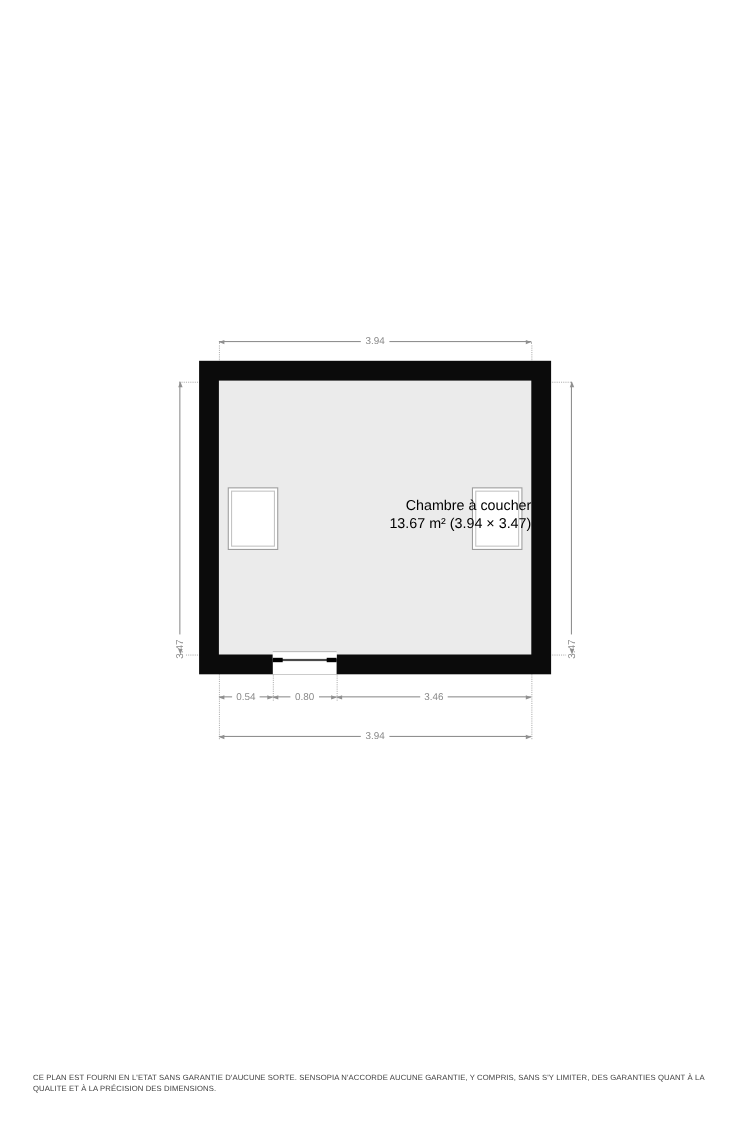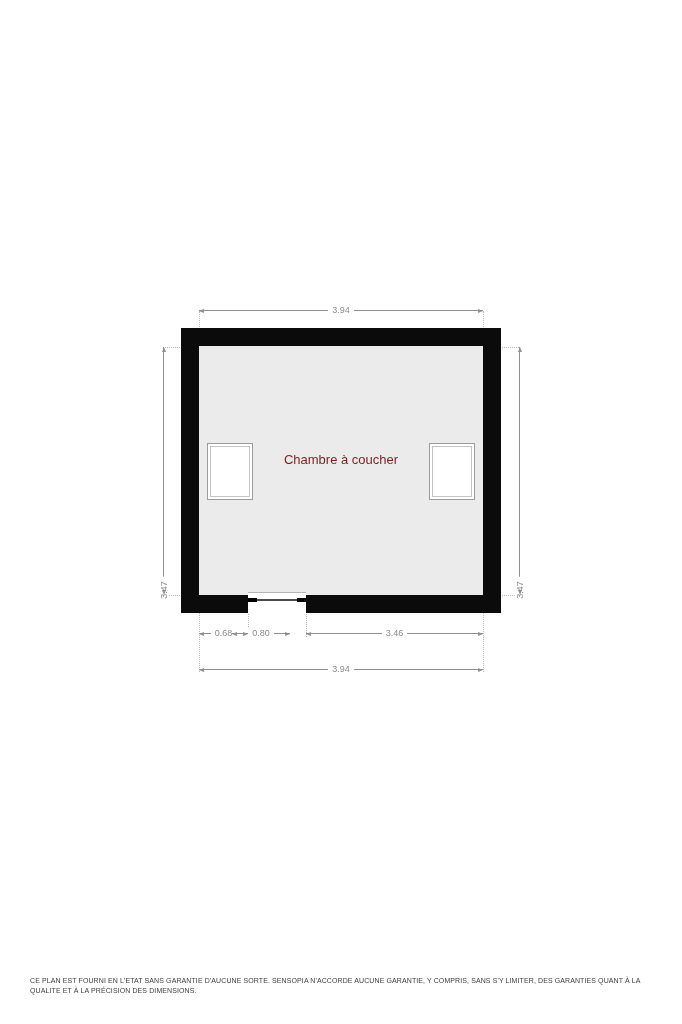--- a/index.html
+++ b/index.html
@@ -25,21 +25,21 @@
   .sash{position:absolute;left:67px;top:271px;width:58px;height:2px;background:#4a4a4a;}
   .sash-cap{position:absolute;top:270px;width:9px;height:4px;background:#000;}
   .sash-cap.l{left:67px;} .sash-cap.r{left:116px;}
 
   
   .roofwin{position:absolute;top:115px;width:46px;height:57px;background:#fff;border:1px solid #9c9c9c;}
   .roofwin.left{left:26px;} .roofwin.right{left:248px;}
   .roofwin .inner{position:absolute;left:2px;top:2px;right:2px;bottom:2px;border:1px solid #c4c4c4;background:#fff;}
 
   
-  .room-label{position:absolute;left:199px;top:452px;width:284px;text-align:center;color:#7f1d1d;}
+  .room-label{position:absolute;left:199px;top:452px;width:284px;text-align:right;color:#000000;}
   .room-label .name{font-size:13px;line-height:16px;}
   .room-label .area{font-size:13px;line-height:16px;}
 
   
   .dim-h,.dim-v{position:absolute;display:flex;align-items:flex-end;justify-content:center;}
   .dim-h{height:9px;}
   .dim-v{width:9px;}
   .dim-h .line{position:absolute;left:0;right:0;top:4px;height:1px;background:var(--dim);}
   .dim-v .line{position:absolute;top:0;bottom:0;left:4px;width:1px;background:var(--dim);}
   .dim-h::before{content:"";position:absolute;left:0;top:50%;transform:translateY(-50%);
@@ -50,21 +50,21 @@
     border-left:2.5px solid transparent;border-right:2.5px solid transparent;border-bottom:5px solid var(--dim);}
   .dim-v::after{content:"";position:absolute;bottom:0;left:50%;transform:translateX(-50%);
     border-left:2.5px solid transparent;border-right:2.5px solid transparent;border-top:5px solid var(--dim);}
   .dim-lbl{position:relative;background:#fff;padding:0 4px;font-size:9px;line-height:10px;color:var(--dimtext);white-space:nowrap;}
   .dim-v .dim-lbl{transform:rotate(-90deg);}
 
   #dim-top{left:199px;top:306px;width:284px;}
   #dim-left{left:159px;top:347px;height:248px;}
   #dim-right{left:515px;top:347px;height:248px;}
   #dim-b1{left:199px;top:629px;width:49px;}
-  #dim-b2{left:232px;top:629px;width:58px;}
+  #dim-b2{left:248px;top:629px;width:58px;}
   #dim-b3{left:306px;top:629px;width:177px;}
   #dim-b-total{left:199px;top:665px;width:284px;}
 
   
   .ext-v{position:absolute;width:0;border-left:1px dotted var(--ext);}
   .ext-h{position:absolute;height:0;border-top:1px dotted var(--ext);}
 
   
   .footer{position:absolute;left:30px;top:976px;width:640px;font-size:7px;line-height:10px;color:#3d3d3d;letter-spacing:0.1px;}
 </style>
@@ -97,40 +97,41 @@
     <div class="roofwin left">
         <div class="inner"></div>
       </div>
     <div class="roofwin right">
         <div class="inner"></div>
       </div>
   </div>
 
   <div class="room-label">
     <div class="name">Chambre à coucher</div>
+    <div class="area">13.67 m² (3.94 × 3.47)</div>
   </div>
 
   <div class="dim-h" id="dim-top">
     <div class="line"></div>
     <span class="dim-lbl">3.94</span>
   </div>
 
   <div class="dim-v" id="dim-left">
     <div class="line"></div>
     <span class="dim-lbl">3.47</span>
   </div>
 
   <div class="dim-v" id="dim-right">
     <div class="line"></div>
     <span class="dim-lbl">3.47</span>
   </div>
 
   <div class="dim-h" id="dim-b1">
     <div class="line"></div>
-    <span class="dim-lbl">0.68</span>
+    <span class="dim-lbl">0.54</span>
   </div>
   <div class="dim-h" id="dim-b2">
     <div class="line"></div>
     <span class="dim-lbl">0.80</span>
   </div>
   <div class="dim-h" id="dim-b3">
     <div class="line"></div>
     <span class="dim-lbl">3.46</span>
   </div>
   <div class="dim-h" id="dim-b-total">

